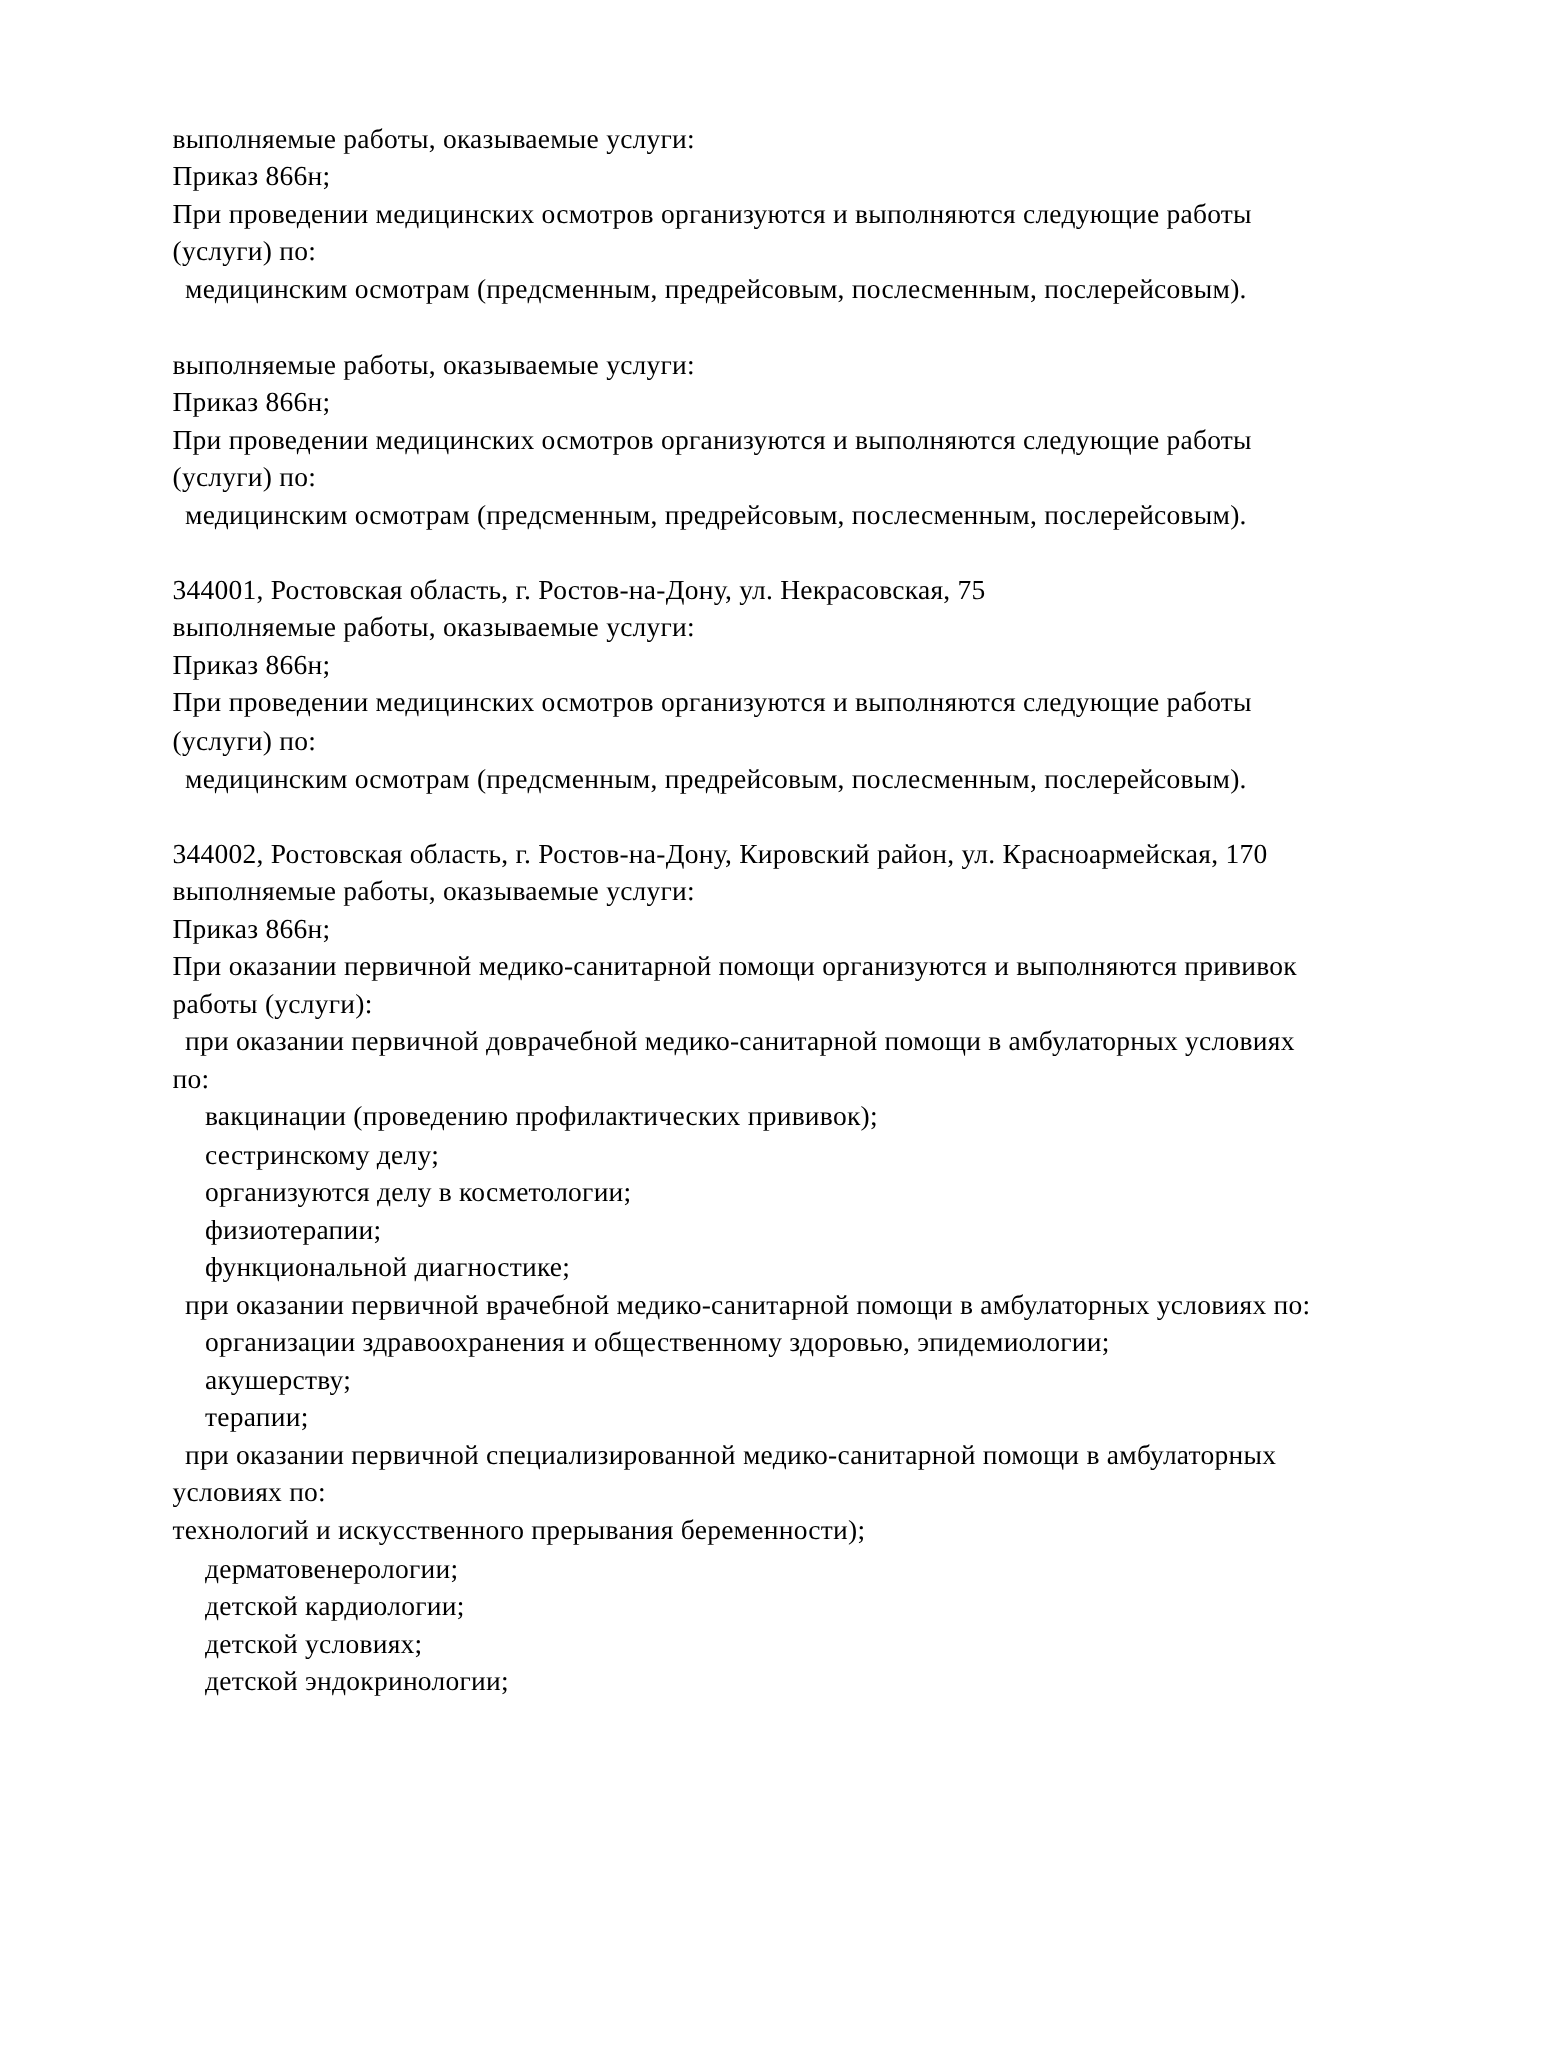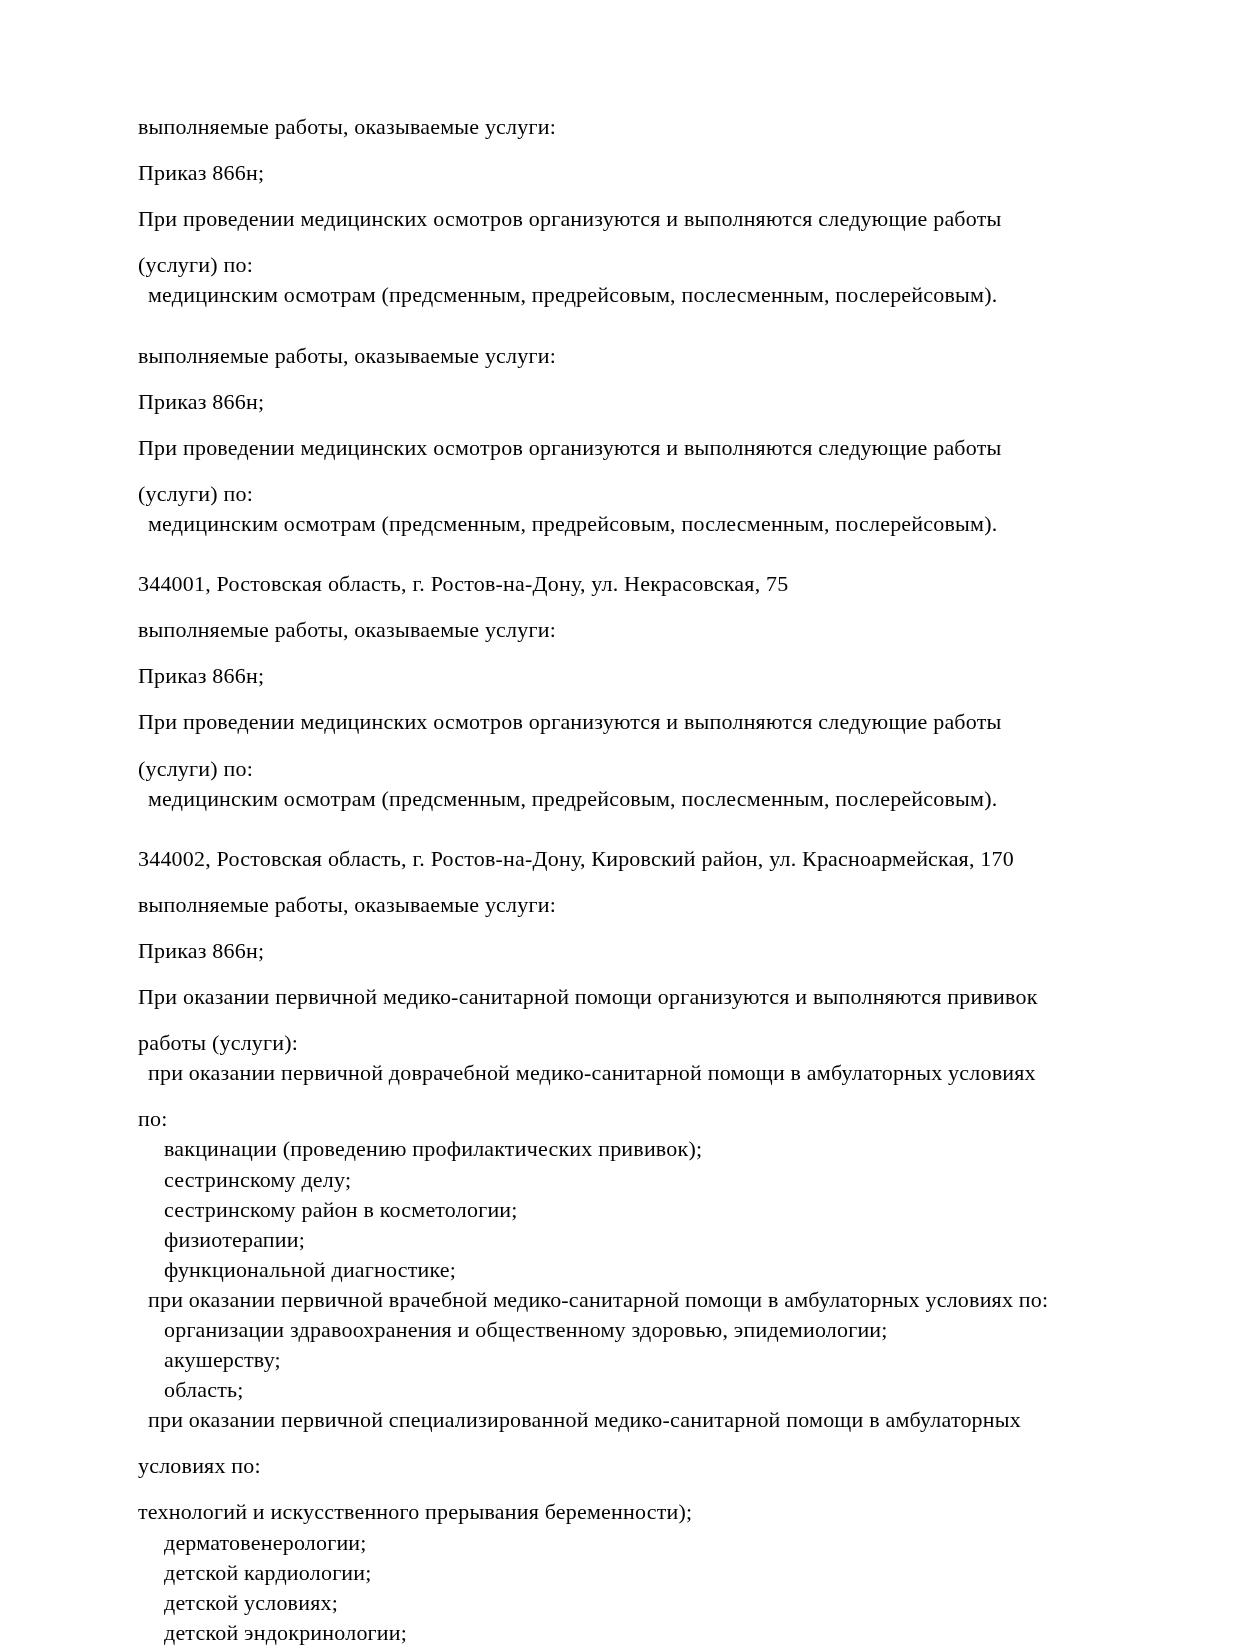--- a/index.html
+++ b/index.html
@@ -21,21 +21,21 @@
     width: 990px;
     font-family: "Liberation Serif", "DejaVu Serif", serif;
     font-size: 22px;
     line-height: 30.1px;
     color: #000000;
     letter-spacing: 0.2px;
   }
   .block { margin: 0; }
   .block + .block { margin-top: 30.1px; }
   .line { white-space: nowrap; }
-  .indent-0 { padding-left: 0; margin-top: 16px; }
+  .indent-0 { padding-left: 0; }
   .indent-1 { padding-left: 10px; }
   .indent-2 { padding-left: 26px; }
 </style>
 </head>
 <body>
 
 <div class="page">
   <div class="content">
       <div class="block">
         <div class="line indent-0">выполняемые работы, оказываемые услуги:</div>
@@ -62,27 +62,27 @@
       <div class="block">
         <div class="line indent-0">344002, Ростовская область, г. Ростов-на-Дону, Кировский район, ул. Красноармейская, 170</div>
         <div class="line indent-0">выполняемые работы, оказываемые услуги:</div>
         <div class="line indent-0">Приказ 866н;</div>
         <div class="line indent-0">При оказании первичной медико-санитарной помощи организуются и выполняются прививок</div>
         <div class="line indent-0">работы (услуги):</div>
         <div class="line indent-1">при оказании первичной доврачебной медико-санитарной помощи в амбулаторных условиях</div>
         <div class="line indent-0">по:</div>
         <div class="line indent-2">вакцинации (проведению профилактических прививок);</div>
         <div class="line indent-2">сестринскому делу;</div>
-        <div class="line indent-2">сестринскому район в косметологии;</div>
+        <div class="line indent-2">организуются делу в косметологии;</div>
         <div class="line indent-2">физиотерапии;</div>
         <div class="line indent-2">функциональной диагностике;</div>
         <div class="line indent-1">при оказании первичной врачебной медико-санитарной помощи в амбулаторных условиях по:</div>
         <div class="line indent-2">организации здравоохранения и общественному здоровью, эпидемиологии;</div>
         <div class="line indent-2">акушерству;</div>
-        <div class="line indent-2">область;</div>
+        <div class="line indent-2">терапии;</div>
         <div class="line indent-1">при оказании первичной специализированной медико-санитарной помощи в амбулаторных</div>
         <div class="line indent-0">условиях по:</div>
         <div class="line indent-0">технологий и искусственного прерывания беременности);</div>
         <div class="line indent-2">дерматовенерологии;</div>
         <div class="line indent-2">детской кардиологии;</div>
         <div class="line indent-2">детской условиях;</div>
         <div class="line indent-2">детской эндокринологии;</div>
       </div>
     </div>
 </div>

